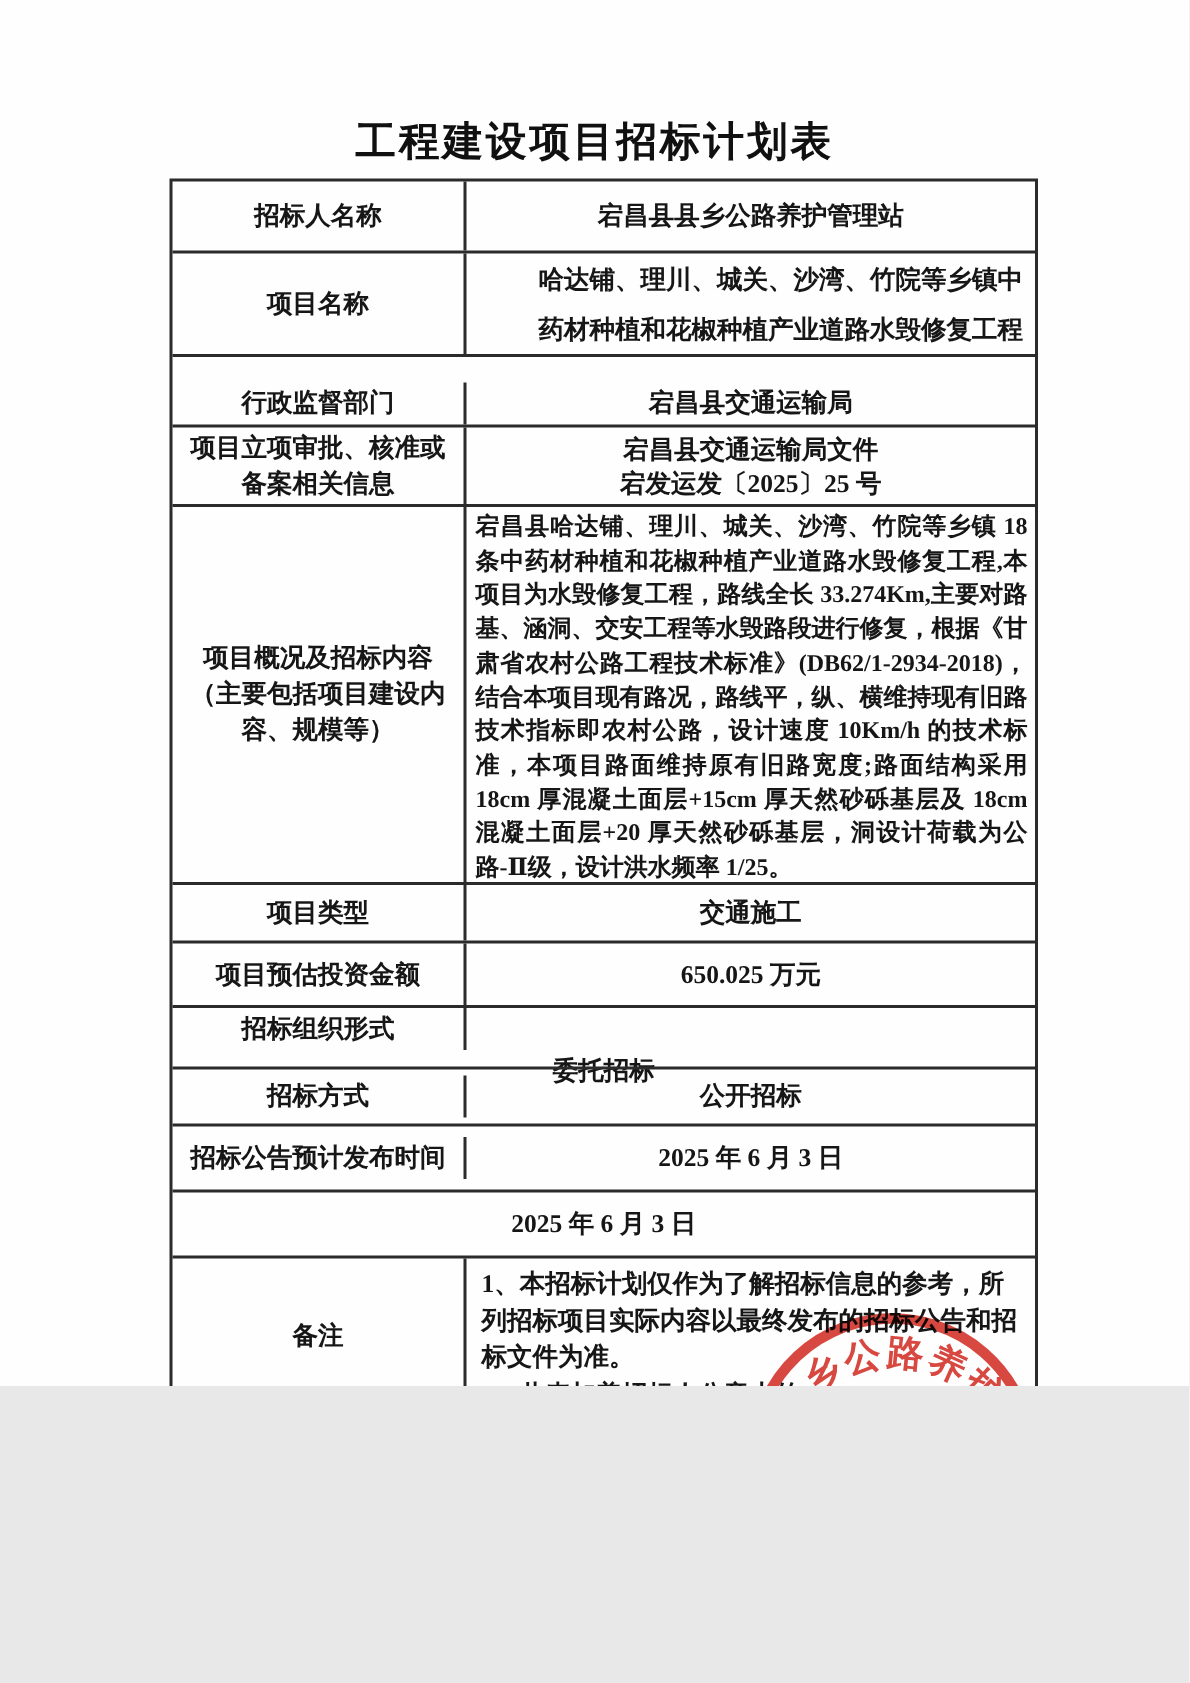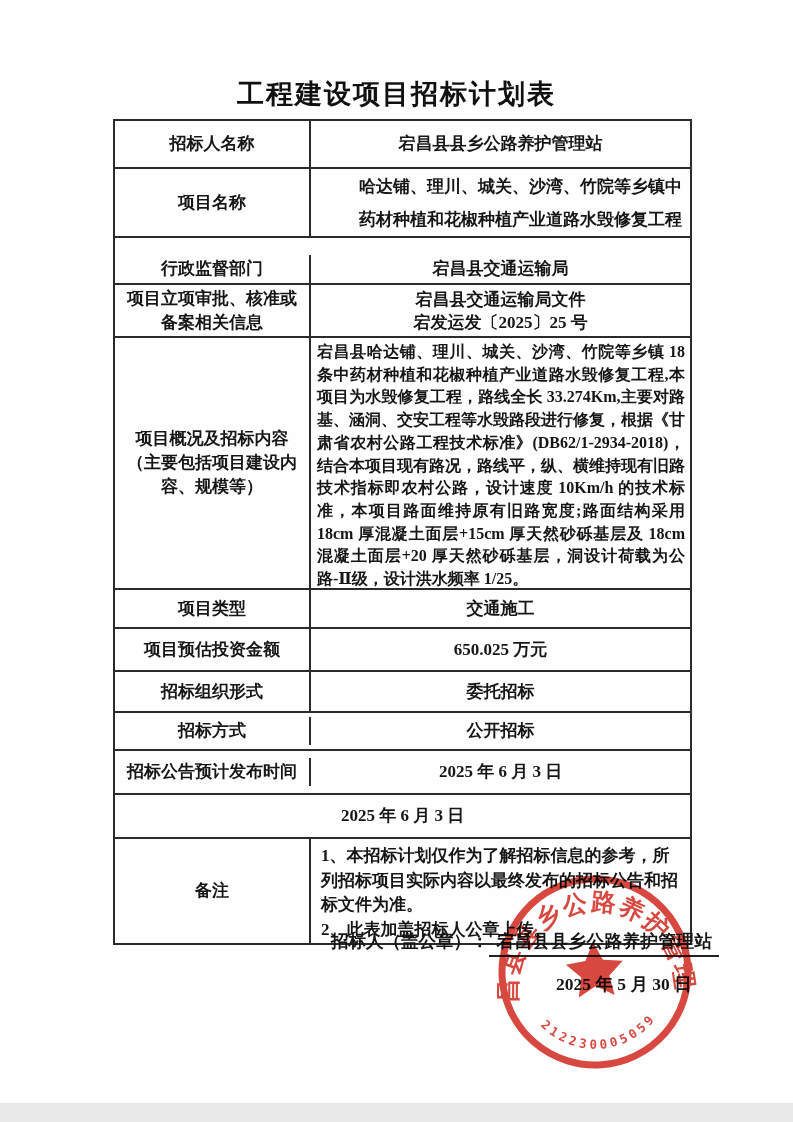--- a/index.html
+++ b/index.html
@@ -1,18 +1,18 @@
 <!DOCTYPE html>
 <html><head>
 <meta charset="utf-8">
 <style>
   html,body{margin:0;padding:0;background:#e8e8e8;}
   .page{
     position:relative;
-    width:793px;height:1103px;
+    width:793px;height:924px;
     margin:0 auto;
     background:#fefefe;
     font-family:"Liberation Serif","DejaVu Serif",serif;
     color:#161616;
     overflow:hidden;
   }
   .doc-title{
     position:absolute;top:76px;left:0;width:100%;
     text-align:center;
     font-family:"DejaVu Sans","Liberation Sans",sans-serif;
@@ -38,21 +38,21 @@
   .row-4{height:51px;}
   .row-4 .cell-value{line-height:23px;}
   .row-5{height:250px;}
   .row-5 .cell-value{
     align-items:flex-start;text-align:justify;
     font-size:16px;line-height:22.7px;padding:3px 5px 3px 6px;
     white-space:normal;display:block;
   }
   .row-6{height:37px;}
   .row-7{height:41px;}
-  .row-8{height:39px;}
+  .row-8{height:39px;flex-direction:column;}
   .row-9{height:36px;align-items:center;}
   .row-10{height:42px;align-items:center;}
   .row-11{height:42px;}
   .row-12{height:104px;}
   .row-12 .cell-value{
     align-items:flex-start;text-align:left;
     line-height:24.5px;padding:5px 8px 5px 10px;display:block;
   }
   .footer-sign{
     position:absolute;top:929px;left:331px;

